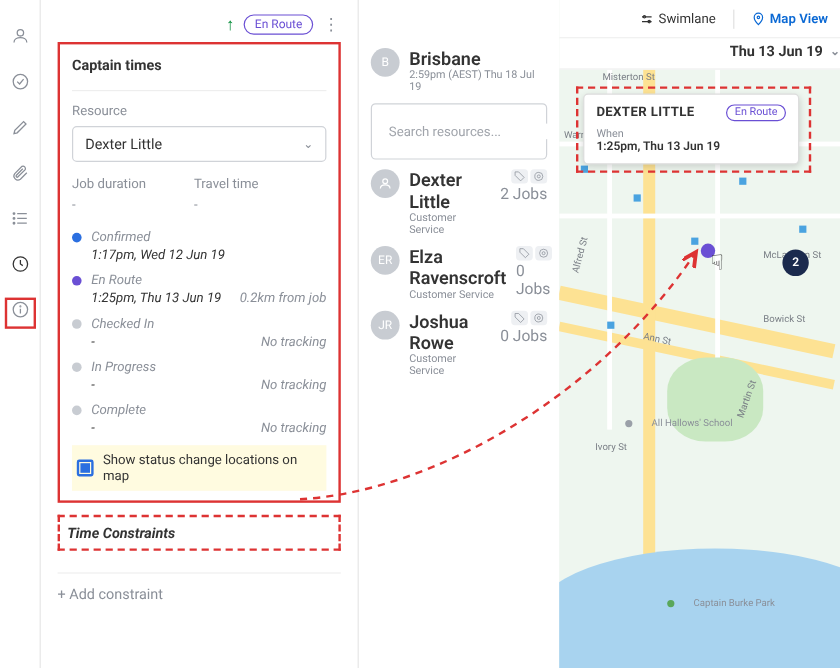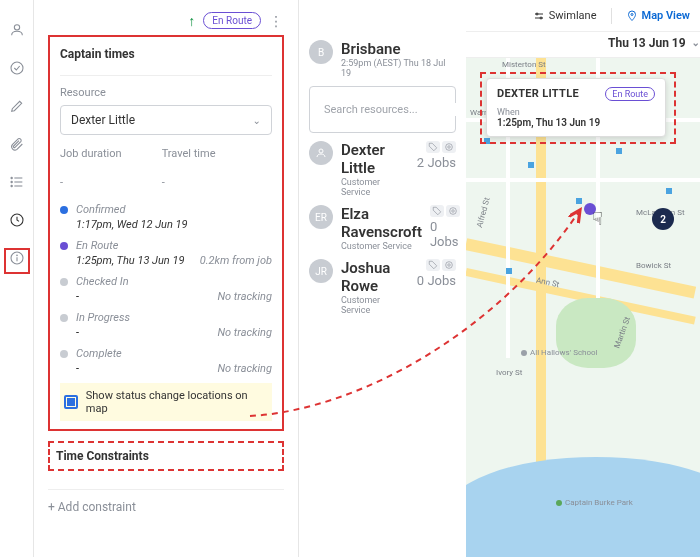--- a/index.html
+++ b/index.html
@@ -19,38 +19,38 @@
   .up-arrow { color:#0a8f3d; font-size:14px; }
   .badge-outline { border:1px solid #6a4fd4; color:#6a4fd4; border-radius:10px; padding:2px 8px; font-size:10px; }
   .kebab { color:#8a8f98; letter-spacing:1px; font-size:14px; cursor:pointer; }
   .panel-box { border:2px solid #d33; padding:10px 10px 8px 10px; margin-bottom:10px; display:flex; flex-direction:column; }
   .panel-title { font-weight:700; font-size:12px; margin-bottom:10px; }
   .hr { border:none; border-top:1px solid #eee; margin:4px 0 10px 0; }
   .field-label { color:#8a8f98; font-size:11px; margin-bottom:6px; }
   .select { border:1px solid #d0d3d8; border-radius:4px; padding:7px 10px; display:flex; justify-content:space-between; align-items:center; font-size:12px; cursor:pointer; margin-bottom:12px; }
   .chev { color:#8a8f98; font-size:10px; }
   .meta-row { display:flex; gap:40px; margin-bottom:4px; }
-  .meta-col { display:flex; flex-direction:column; gap:16px; font-size:11px; color:#8a8f98; }
+  .meta-col { display:flex; flex-direction:column; gap:4px; font-size:11px; color:#8a8f98; }
   .meta-val { color:#8a8f98; }
   .timeline { margin-top:8px; display:flex; flex-direction:column; gap:4px; position:relative;font-style:italic; }
   .tl-row { display:flex; align-items:flex-start; gap:8px; padding:2px 0; }
   .tl-dot { width:8px; height:8px; border-radius:50%; margin-top:3px; flex-shrink:0; }
   .tl-dot.blue { background:#2b6fe0; }
   .tl-dot.purple { background:#6a4fd4; }
   .tl-dot.grey { background:#c8ccd2; }
   .tl-body { flex:1; display:flex; flex-direction:column; gap:2px; }
   .tl-label { font-size:11px; color:#8a8f98; }
   .tl-time-row { display:flex; justify-content:space-between; font-size:11px; color:#333; }
   .tl-time-row .right { color:#8a8f98; }
   .notrack { text-align:right; color:#8a8f98; font-size:11px;padding-left:32px; }
   .show-status { background:#fffbe0; padding:6px 4px; display:flex; align-items:center; gap:8px; margin-top:6px; }
   .checkbox { width:14px; height:14px; border:2px solid #2b6fe0; border-radius:2px; display:flex; align-items:center; justify-content:center; }
   .checkbox-inner { width:8px; height:8px; background:#2b6fe0; }
   .show-status-label { font-size:11px; color:#333; }
-  .section-header { font-weight:700; font-size:12px; padding:4px 2px; }
+  .section-header { font-weight:700; font-size:12px; padding:4px 2px;font-style:italic; }
   .tc-box { border:2px dashed #d33; padding:2px 4px; display:inline-block; margin-bottom:14px; }
   .add-constraint { color:#8a8f98; font-size:12px; cursor:pointer; }
 
   
   .midcol { width:168px; border-left:1px solid #e6e6e6; padding:8px 10px; display:flex; flex-direction:column; gap:8px; }
   .date-bar { display:flex; justify-content:flex-end; align-items:center; gap:6px; font-weight:700; font-size:12px; padding:2px 0 6px 0; width:100%; }
   .resource-row { display:flex; align-items:flex-start; gap:8px; }
   .avatar { width:24px; height:24px; border-radius:50%; background:#c8ccd2; color:#fff; font-size:10px; display:flex; align-items:center; justify-content:center; flex-shrink:0; }
   .res-body { flex:1; display:flex; flex-direction:column; }
   .res-name { font-size:15px; font-weight:600; color:#333; }
@@ -81,21 +81,21 @@
   .infowin-name { font-weight:700; font-size:11px; letter-spacing:.3px; }
   .infowin-badge { border:1px solid #6a4fd4; color:#6a4fd4; border-radius:10px; padding:1px 6px; font-size:9px; }
   .infowin-label { font-size:9px; color:#8a8f98; }
   .infowin-time { font-size:10px; color:#333; font-weight:600; }
   .infowin-box { position:absolute; border:2px dashed #d33; z-index:7; pointer-events:none; }
   .purple-pin { position:absolute; width:12px; height:12px; background:#6a4fd4; border-radius:50%; z-index:4; }
   .cursor-icon { position:absolute; z-index:8; font-size:18px; }
   .count-badge { position:absolute; width:22px; height:22px; border-radius:50%; background:#1b2a4e; color:#fff; display:flex; align-items:center; justify-content:center; font-size:10px; font-weight:600; z-index:4; }
   .sq { position:absolute; width:6px; height:6px; background:#4aa3e0; z-index:3; }
   .map-label { position:absolute; font-size:8px; color:#7a7f86; z-index:3; white-space:nowrap; }
-  .poi { position:absolute; font-size:8px; color:#8a8f98; display:flex; align-items:center; gap:3px; z-index:3; }
+  .poi { position:absolute; font-size:8px; color:#8a8f98; display:flex; align-items:center; gap:16px; z-index:3; }
   .poi .dot { width:6px; height:6px; border-radius:50%; background:#9aa0a8; }
 
   
   .arrow-path { position:absolute; z-index:9; pointer-events:none; }
 </style>
 </head>
 <body>
 
 <div class="app">
 

